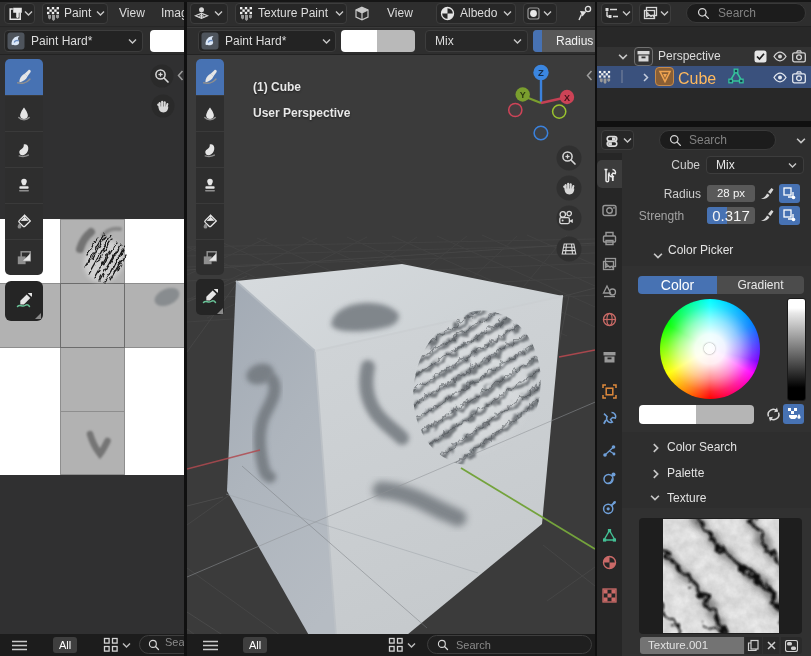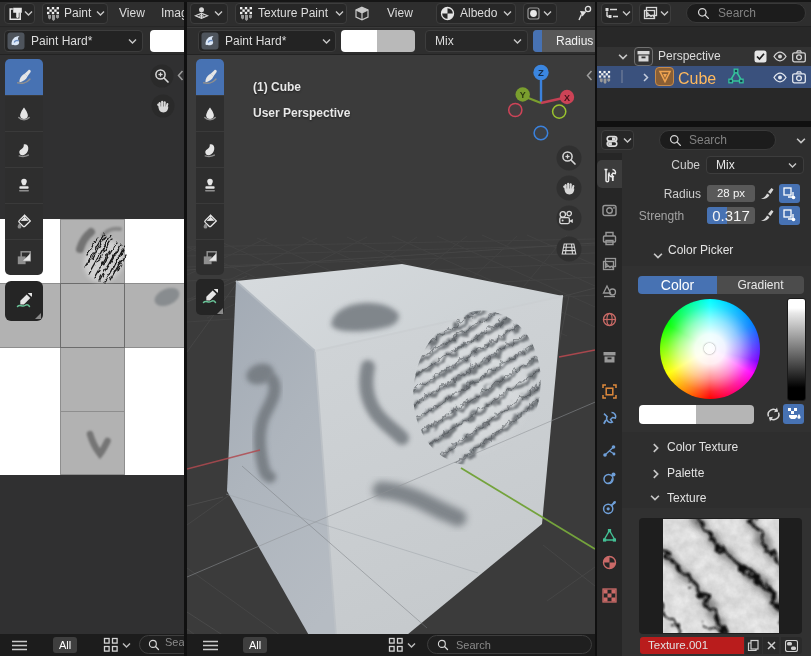--- a/index.html
+++ b/index.html
@@ -884,21 +884,21 @@
                 <rect x="4" y="4" width="3" height="3"></rect>
               </g>
           <path d="M2 8 h8 v2 l-2 2 h-4 l-2 -2 Z" fill="#fff"></path>
           <path d="M12 7 c0 0 -1.6 2.2 -1.6 3.2 a1.6 1.6 0 0 0 3.2 0 C13.6 9.2 12 7 12 7 Z" fill="#fff"></path>
         </svg>
       </div>
 
       <svg class="abs" style="left:30px;top:290px;" width="8" height="10" viewBox="0 0 7 9">
             <path d="M1.5 1 L5 4.5 L1.5 8" fill="none" stroke="#c8c8c8" stroke-width="1.5"></path>
           </svg>
-      <div class="abs txt" style="left:45px;top:287px;color:#e2e2e2;">Color Texture</div>
+      <div class="abs txt" style="left:45px;top:287px;color:#e2e2e2;">Color Search</div>
       <svg class="abs" style="left:30px;top:316px;" width="8" height="10" viewBox="0 0 7 9">
             <path d="M1.5 1 L5 4.5 L1.5 8" fill="none" stroke="#c8c8c8" stroke-width="1.5"></path>
           </svg>
       <div class="abs txt" style="left:45px;top:313px;color:#e2e2e2;">Palette</div>
       <svg class="abs" style="left:28px;top:341px;" width="10" height="8" viewBox="0 0 9 7">
             <path d="M1 1.5 L4.5 5 L8 1.5" fill="none" stroke="#c8c8c8" stroke-width="1.5"></path>
           </svg>
       <div class="abs txt" style="left:45px;top:338px;color:#e2e2e2;">Texture</div>
 
       <div class="abs" style="left:0;top:355px;width:189px;height:148px;background:#313131;"></div>
@@ -931,21 +931,21 @@
           <g filter="url(#marble)" stroke="#0d0d0d" fill="none" stroke-linecap="round">
             <path d="M30 -8 C44 18 60 34 84 52 C100 64 112 78 118 94" stroke-width="4.5"></path>
             <path d="M-8 28 C12 44 28 62 44 82 C52 92 58 102 62 118" stroke-width="4"></path>
             <path d="M86 -10 C92 10 100 26 112 38 C120 46 124 52 126 58" stroke-width="3.5"></path>
             <path d="M104 62 C112 76 116 90 118 106" stroke-width="3"></path>
             <path d="M-6 84 C6 94 14 104 20 118" stroke-width="3"></path>
             <path d="M44 104 C52 110 58 114 62 120" stroke-width="2.5"></path>
           </g>
         </svg>
       </div>
-      <div class="abs" style="left:18px;top:484px;width:104px;height:17px;background:#b91c1c;border-radius:3px 0 0 3px;color:#e2e2e2;font-size:11.5px;line-height:17px;padding-left:8px;">Texture.001</div>
+      <div class="abs" style="left:18px;top:484px;width:104px;height:17px;background:#737373;border-radius:3px 0 0 3px;color:#e2e2e2;font-size:11.5px;line-height:17px;padding-left:8px;">Texture.001</div>
       <div class="abs" style="left:123px;top:484px;width:17px;height:17px;background:#2a2a2a;">
         <svg style="margin:2px 0 0 2px" width="13" height="13" viewBox="0 0 13 13">
           <rect x="4" y="1.5" width="7" height="8.5" fill="none" stroke="#d0d0d0" stroke-width="1.2"></rect>
           <path d="M4 4 H1.5 v7.5 H9 V10" fill="none" stroke="#d0d0d0" stroke-width="1.2"></path>
         </svg>
       </div>
       <div class="abs" style="left:141px;top:484px;width:16px;height:17px;background:#2a2a2a;">
         <svg style="margin:3px 0 0 3px" width="11" height="11" viewBox="0 0 11 11">
               <path d="M2 2 L9 9 M9 2 L2 9" stroke="#d0d0d0" stroke-width="1.5"></path>
             </svg>

